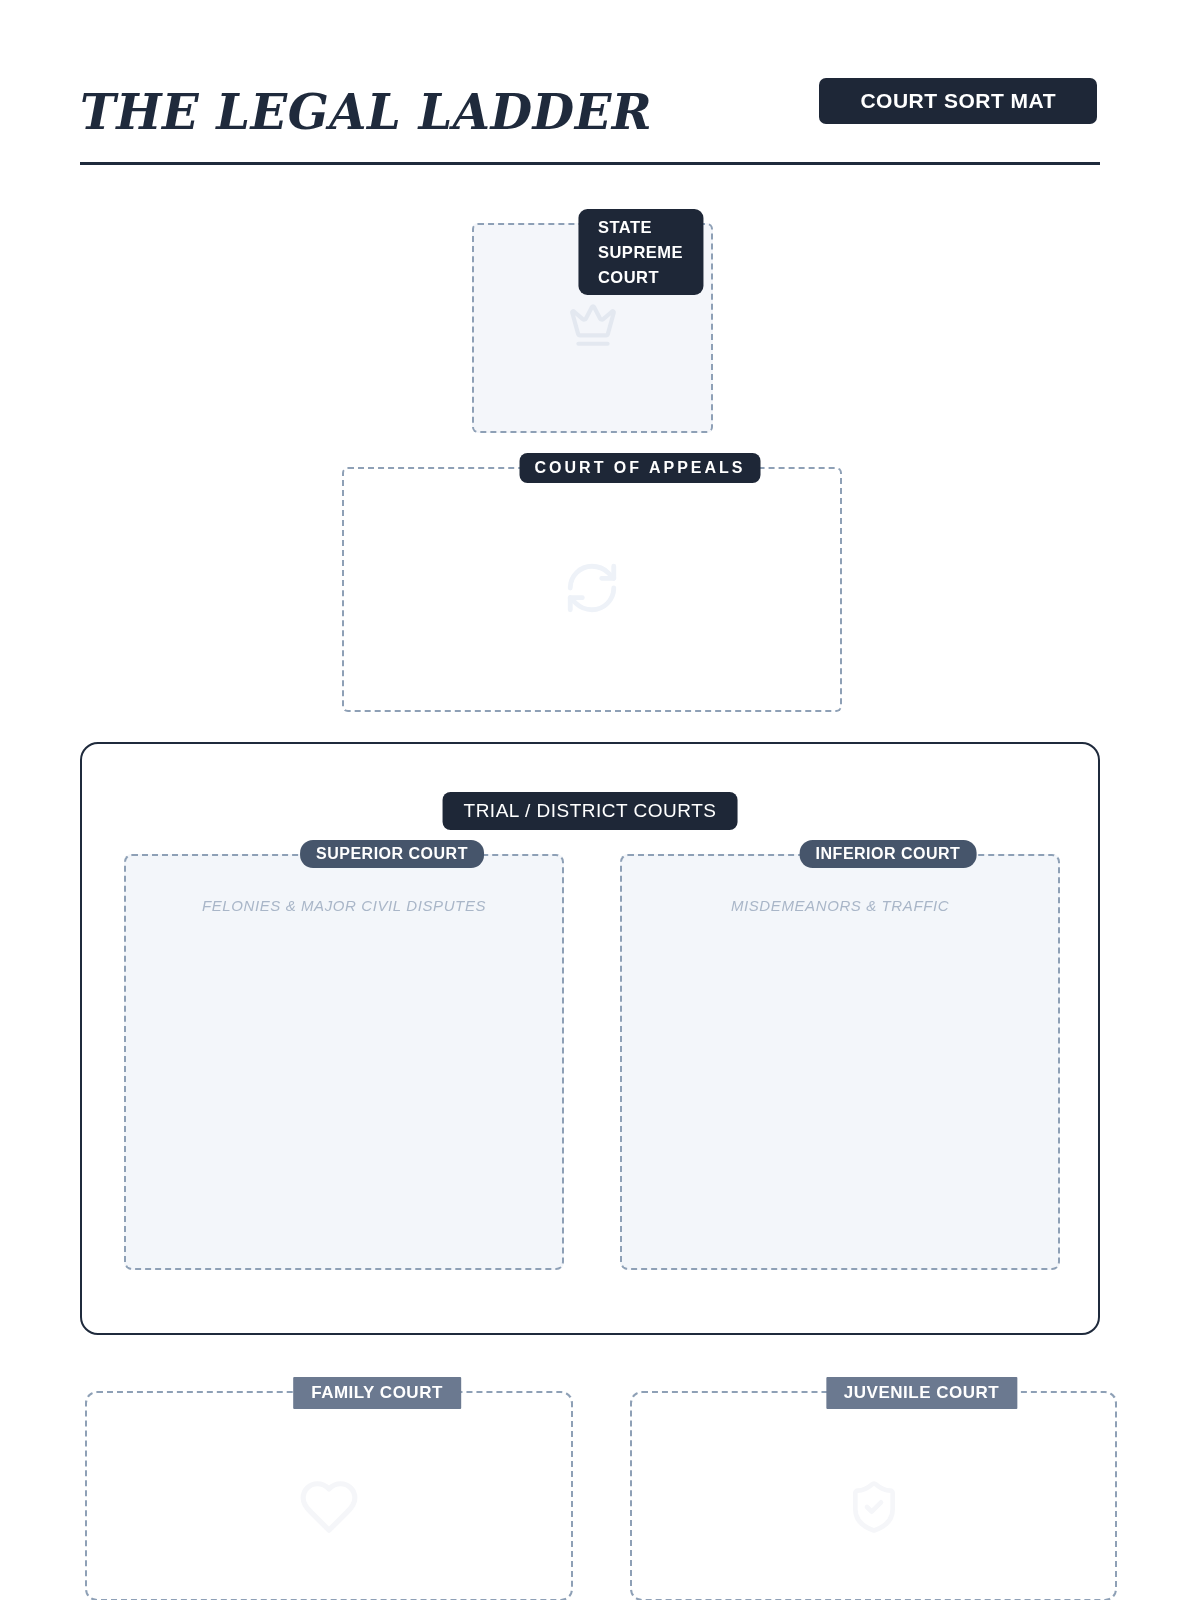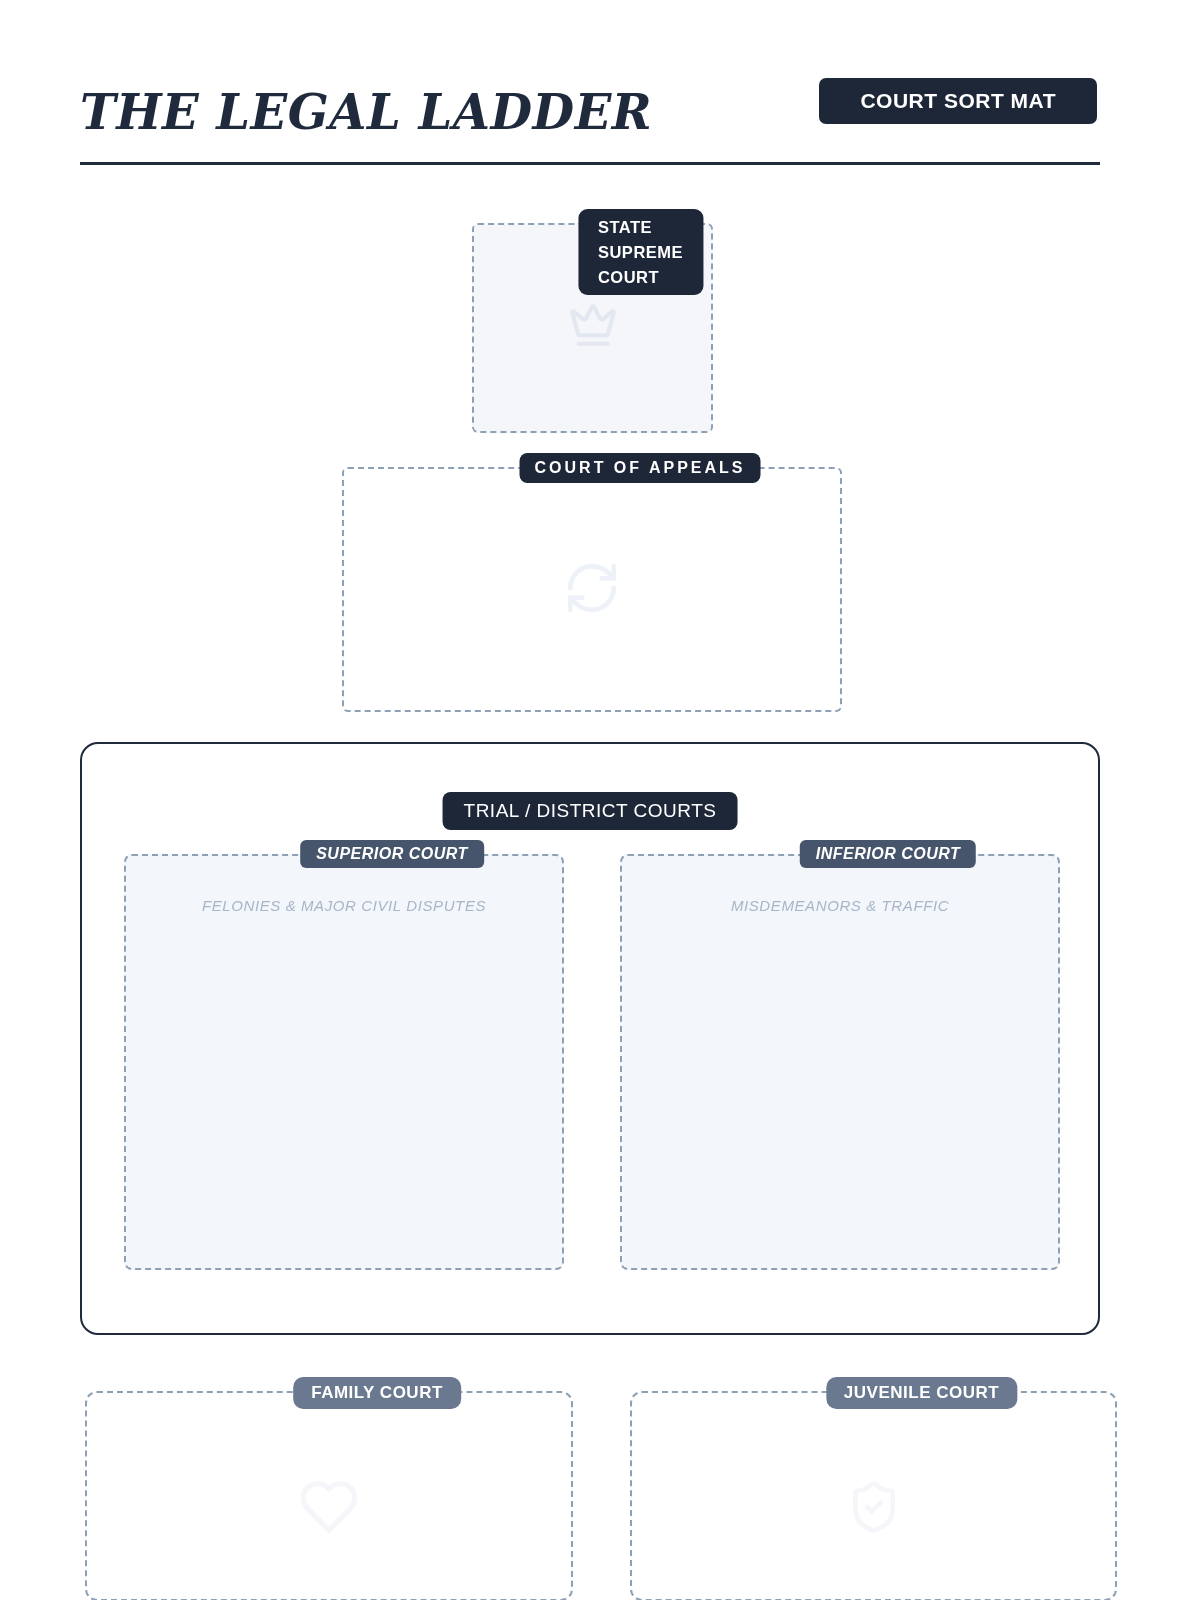--- a/index.html
+++ b/index.html
@@ -72,31 +72,31 @@
     font-weight:400;font-size:19px;letter-spacing:.5px;
     padding:8px 21px;white-space:nowrap;
   }
   .sub-zone{
     position:absolute;top:110px;width:440px;height:416px;
     box-sizing:border-box;border:2.5px dashed var(--dash);
     background:#f3f6fa;border-radius:8px;
   }
   #zone-superior{left:42px;}
   #zone-inferior{left:538px;}
-  .sub-zone .zone-label{background:var(--slate);border-radius:6px;font-style:italic;}
+  .sub-zone .zone-label{background:var(--slate);border-radius:13px;}
   .zone-hint{
     margin-top:41px;text-align:center;
     font-style:italic;font-weight:400;font-size:15px;
     letter-spacing:.6px;color:var(--hint);
   }
   
   #zone-family{left:85px;top:1391px;width:488px;height:210px;background:#fff;border-radius:12px;}
   #zone-juvenile{left:630px;top:1391px;width:487px;height:210px;background:#fff;border-radius:12px;text-align:right;}
   #zone-family .zone-label,#zone-juvenile .zone-label{
-    background:var(--light-slate);border-radius:10px;font-size:17px;padding:6px 18px;
+    background:var(--light-slate);border-radius:1px;font-size:17px;padding:6px 18px;
   }
   #zone-family .zone-icon{top:83px;color:var(--icon-faintest);}
   #zone-juvenile .zone-icon{top:86px;color:var(--icon-faintest);}
   svg{display:block;}
 </style>
 </head>
 <body>
 
 <div class="page-title">THE LEGAL LADDER</div>
 <div class="badge">COURT SORT MAT</div>

